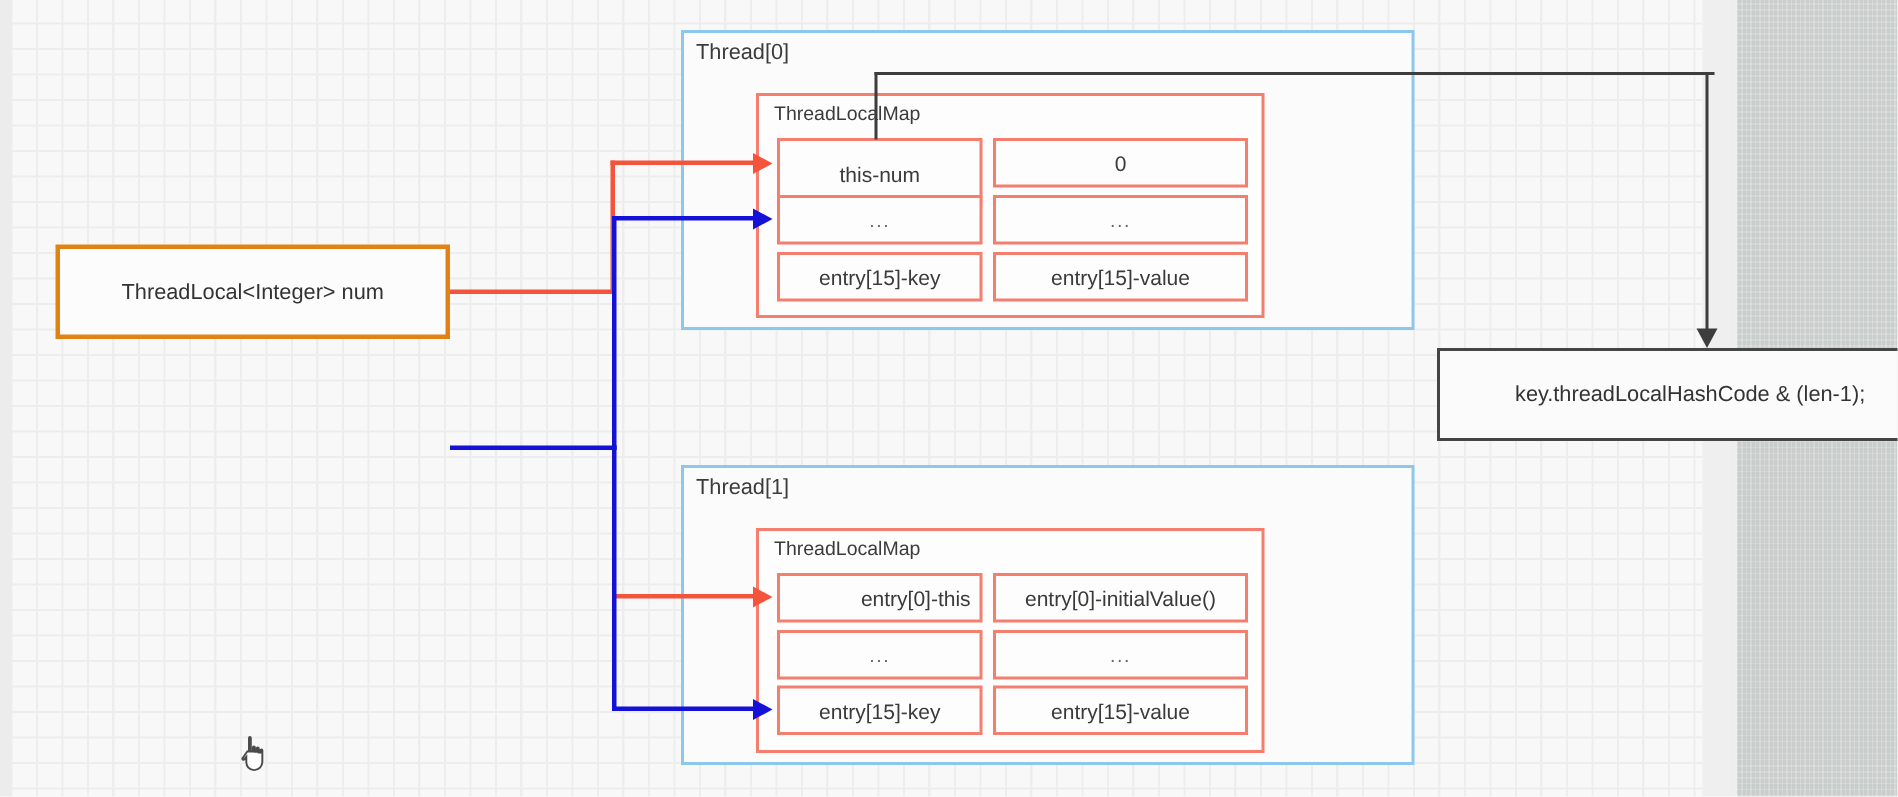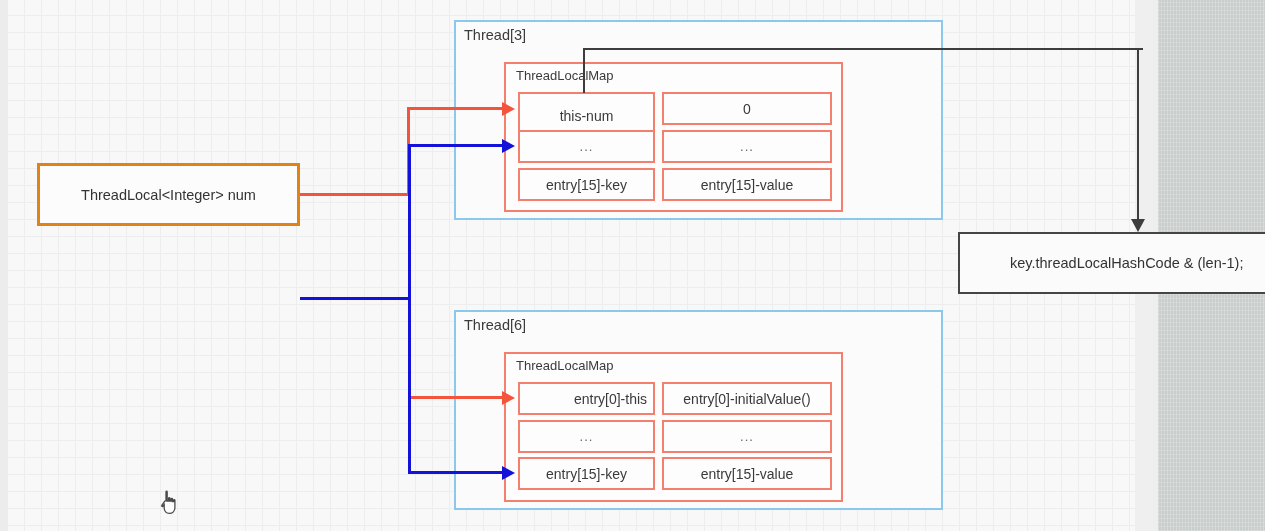--- a/index.html
+++ b/index.html
@@ -130,21 +130,21 @@
 
   <div class="panel-edge"></div>
   <div class="right-panel"></div>
 
   <div class="box tl-box" style="left:37px; top:163px; width:263px; height:63px;text-align:center;">
     <span>ThreadLocal&lt;Integer&gt; num</span>
   </div>
 
 
   <div class="box thread-box" style="left:454px; top:20px; width:489px; height:200px;">
-    <span class="thread-label">Thread[3]</span>
+    <span class="thread-label">Thread[0]</span>
   </div>
 
   <div class="box tlm-box" style="left:504px; top:62px; width:339px; height:150px;">
     <span class="tlm-label">ThreadLocalMap</span>
   </div>
 
   <div class="cell" style="left:518px; top:92px; width:137px; height:47px;">
     <span>this-num</span>
   </div>
   <div class="cell" style="left:662px; top:92px; width:170px; height:33px;">
@@ -159,21 +159,21 @@
   </div>
 
   <div class="cell" style="left:518px; top:168px; width:137px; height:33px;">
     <span>entry[15]-key</span>
   </div>
   <div class="cell" style="left:662px; top:168px; width:170px; height:33px;">
     <span>entry[15]-value</span>
   </div>
 
   <div class="box thread-box" style="left:454px; top:310px; width:489px; height:200px;">
-    <span class="thread-label">Thread[6]</span>
+    <span class="thread-label">Thread[1]</span>
   </div>
 
   <div class="box tlm-box" style="left:504px; top:352px; width:339px; height:150px;">
     <span class="tlm-label">ThreadLocalMap</span>
   </div>
 
   <div class="cell" style="left:518px; top:382px; width:137px; height:33px;padding-left:48px;">
     <span>entry[0]-this</span>
   </div>
   <div class="cell" style="left:662px; top:382px; width:170px; height:33px;">

